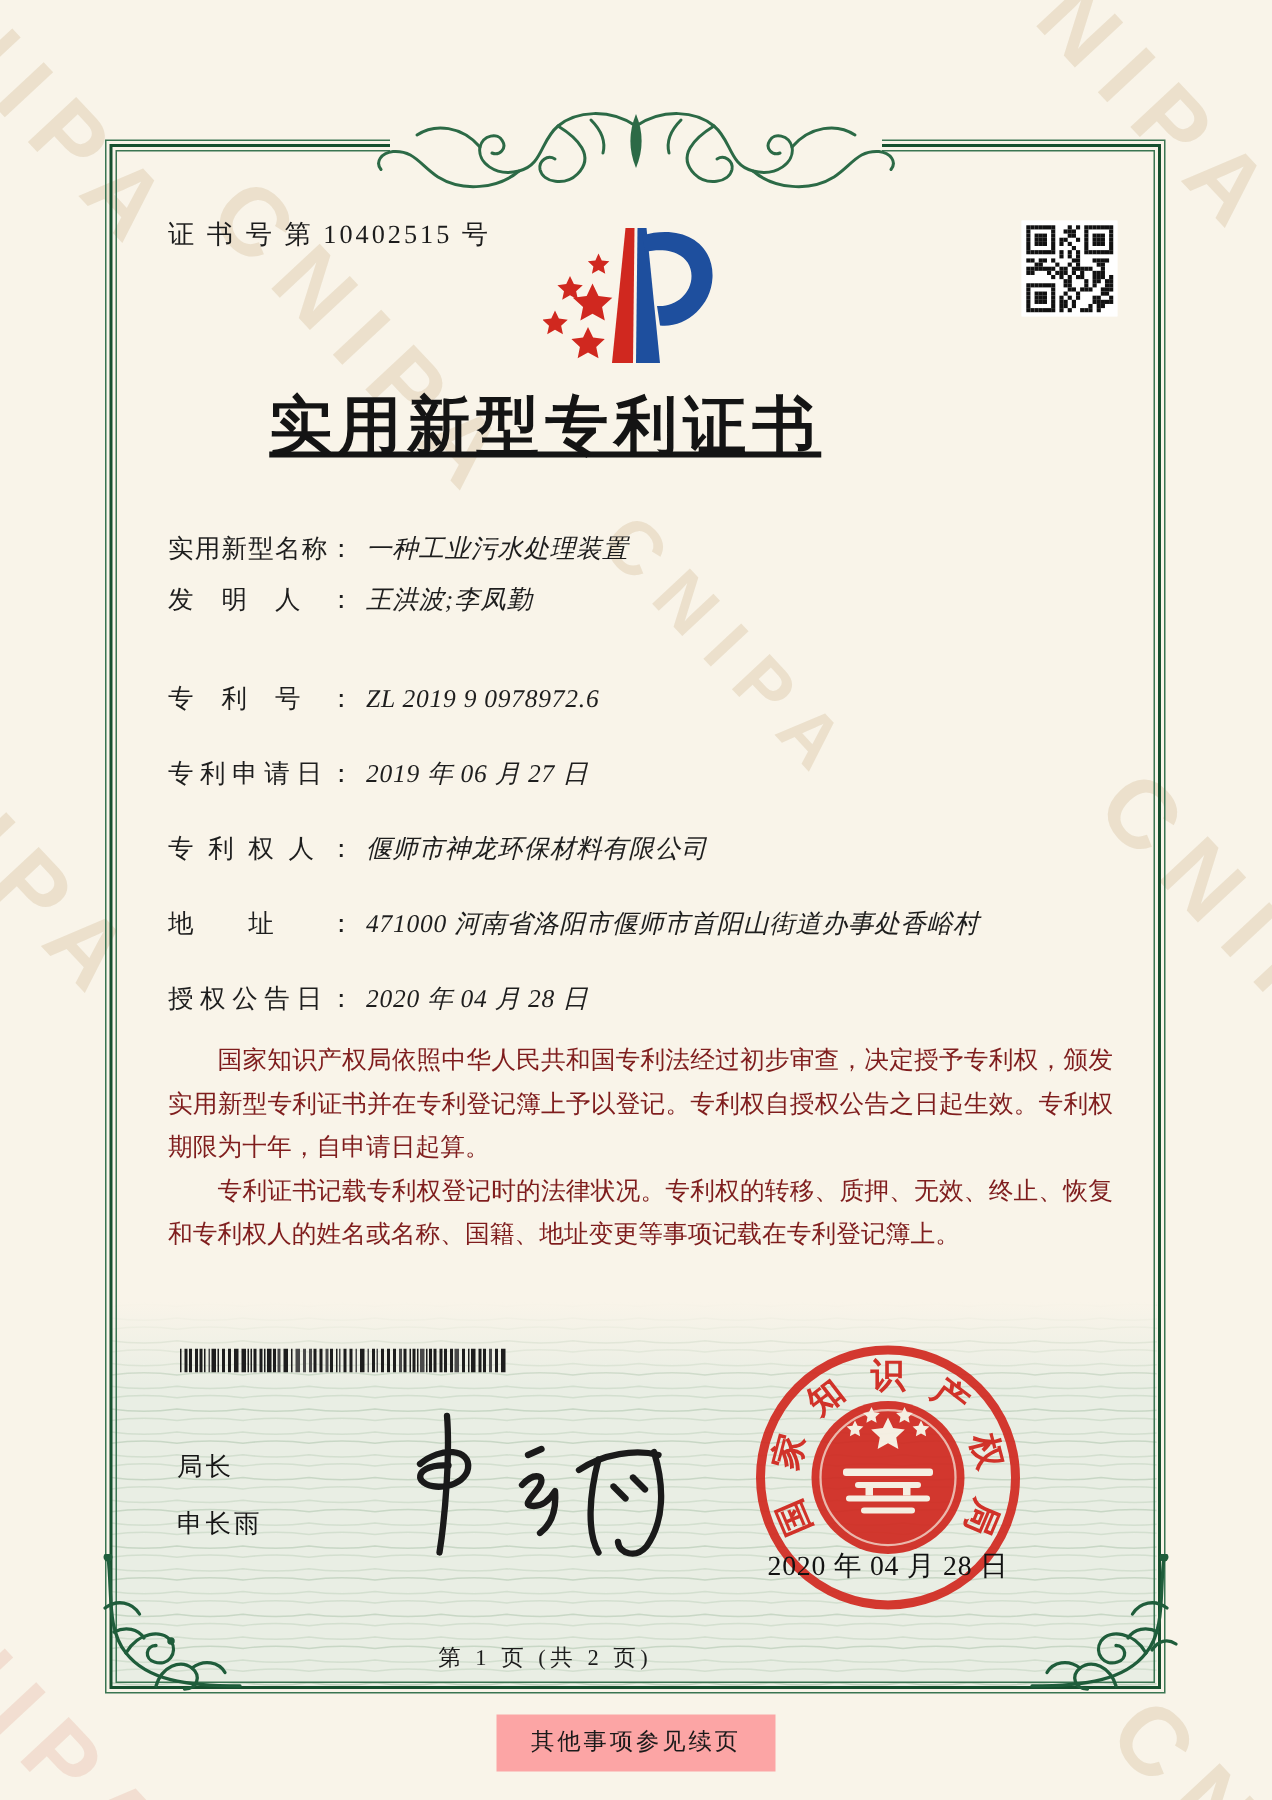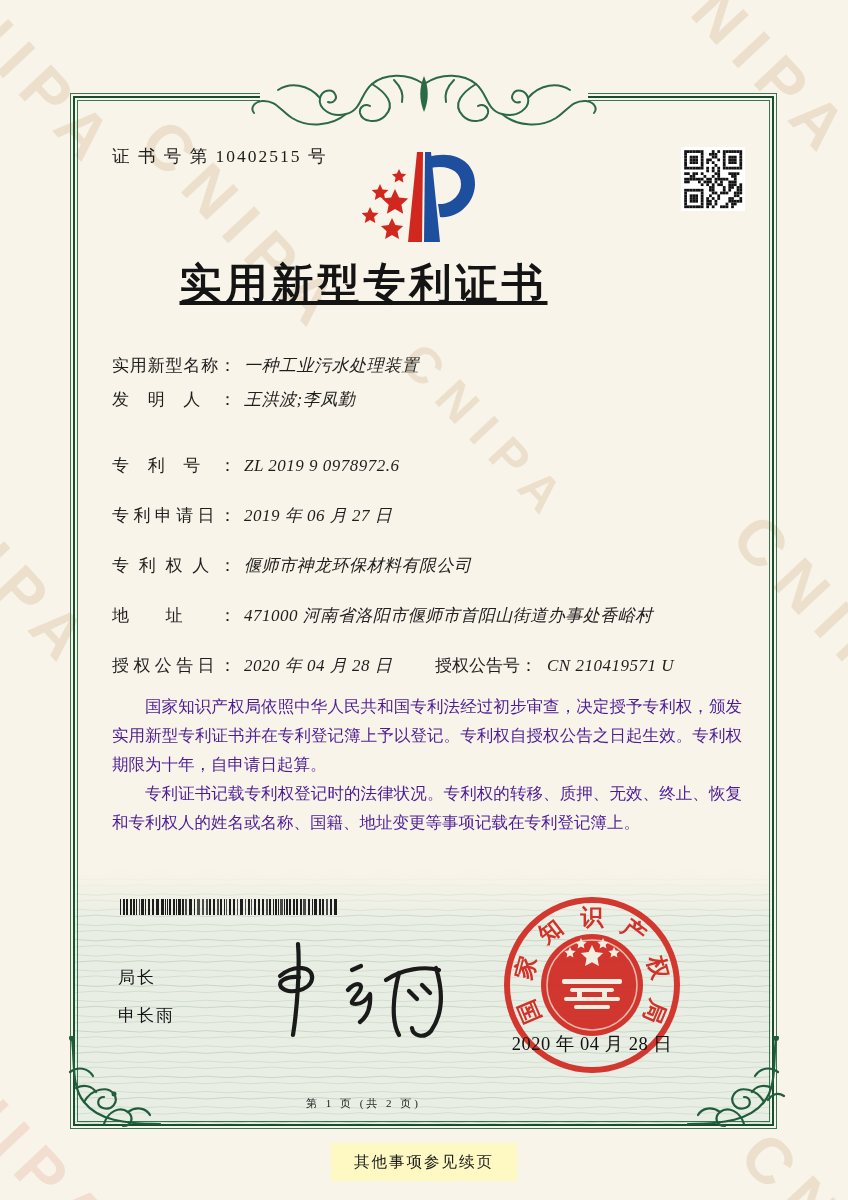--- a/index.html
+++ b/index.html
@@ -35,32 +35,32 @@
   .logo{position:absolute;left:362px;top:147px;width:118px;height:102px;}
   .qr{position:absolute;left:681px;top:147px;width:64px;height:64px;background:#fff;}
   .title{position:absolute;left:0;right:0;top:256px;text-align:center;
     font-size:42px;font-weight:700;letter-spacing:4px;color:#141414;text-decoration:underline;}
   .field-row{position:absolute;left:112px;width:630px;height:26px;font-size:17px;line-height:24px;color:#1e1e1e;}
   .flabel{display:inline-block;width:124px;text-align:justify;text-align-last:justify;vertical-align:top;}
   .fvalue{margin-left:8px;letter-spacing:0.5px;font-style:italic;}
   .pair2{position:absolute;left:323px;top:0;white-space:nowrap;}
   .pair2 .fvalue{margin-left:10px;}
   .body-text{position:absolute;left:112px;top:692px;width:630px;font-size:16.5px;
-    line-height:29px;text-align:justify;color:#4c1d95;}
+    line-height:29px;text-align:justify;color:#7f1d1d;}
   .body-text p{margin:0;text-indent:2em;}
   .barcode{position:absolute;left:120px;top:899px;width:218px;height:16px;}
   .signer{position:absolute;left:118px;font-size:17px;letter-spacing:2px;color:#161616;
     font-family:"Liberation Sans","DejaVu Sans",sans-serif;font-weight:500;}
   .autograph{position:absolute;left:252px;top:936px;width:196px;height:106px;}
   .sealsvg{position:absolute;left:498px;top:891px;width:188px;height:188px;}
   .sealdate{position:absolute;left:500px;top:1031px;width:184px;text-align:center;
     font-size:18.5px;letter-spacing:0.5px;color:#121212;}
   .pageinfo{position:absolute;left:0;right:0;top:1096px;text-align:center;
-    font-size:11px;letter-spacing:3px;color:#1c1c1c;}
-  .contbox{position:absolute;left:331px;top:1143px;width:186px;height:38px;background:#fef9c3;
+    font-size:15px;letter-spacing:3px;color:#1c1c1c;}
+  .contbox{position:absolute;left:331px;top:1143px;width:186px;height:38px;background:#fca5a5;
     text-align:center;line-height:38px;font-size:15.5px;letter-spacing:2px;color:#1a1a1a;z-index:2;}
 </style>
 </head>
 <body>
 
 <div class="page">
 
   <div class="wm" style="left:-45px;top:-60px;">CNIPA</div>
   <div class="wm" style="left:690px;top:-70px;">CNIPA</div>
   <div class="wm" style="left:180px;top:105px;">CNIPA</div>
@@ -413,23 +413,20 @@
       <span class="flabel">专利申请日：</span><span class="fvalue">2019 年 06 月 27 日</span>
     </div>
     <div class="field-row" style="top:554px">
       <span class="flabel">专利权人：</span><span class="fvalue">偃师市神龙环保材料有限公司</span>
     </div>
     <div class="field-row" style="top:604px">
       <span class="flabel">地址：</span><span class="fvalue">471000 河南省洛阳市偃师市首阳山街道办事处香峪村</span>
     </div>
     <div class="field-row" style="top:654px">
       <span class="flabel">授权公告日：</span><span class="fvalue">2020 年 04 月 28 日</span>
-      <span class="pair2">
-        <span>授权公告号：</span><span class="fvalue">CN 210419571 U</span>
-      </span>
     </div>
 
     <div class="body-text">
       <p>国家知识产权局依照中华人民共和国专利法经过初步审查，决定授予专利权，颁发实用新型专利证书并在专利登记簿上予以登记。专利权自授权公告之日起生效。专利权期限为十年，自申请日起算。</p>
       <p>专利证书记载专利权登记时的法律状况。专利权的转移、质押、无效、终止、恢复和专利权人的姓名或名称、国籍、地址变更等事项记载在专利登记簿上。</p>
     </div>
 
     <div class="barcode"><svg id="bcsvg" width="218" height="16" xmlns="http://www.w3.org/2000/svg">
           <rect x="0" y="0" width="1" height="16" fill="#1d1d1d"></rect>
           <rect x="3" y="0" width="2" height="16" fill="#1d1d1d"></rect>

